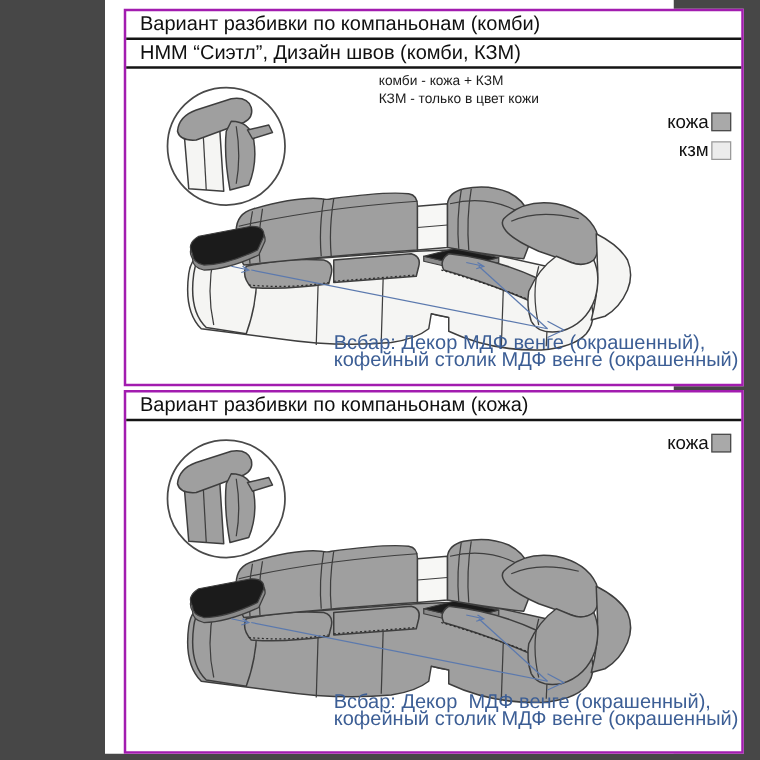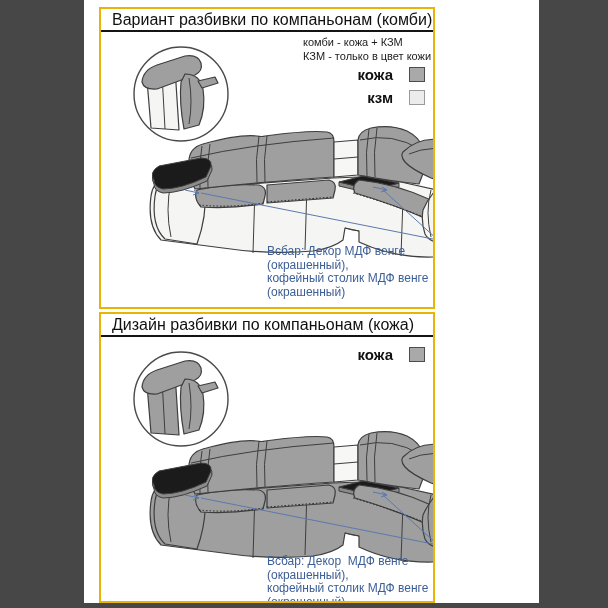--- a/index.html
+++ b/index.html
@@ -1,37 +1,37 @@
 <!DOCTYPE html>
 <html><head>
 <meta charset="utf-8">
 <style>
   html,body{margin:0;padding:0;background:#474747;}
   .stage{position:relative;width:608px;height:608px;background:#474747;overflow:hidden;
          font-family:"Liberation Sans",sans-serif;}
   .paper{position:absolute;left:84px;top:0;width:455px;height:603px;background:#ffffff;}
-  .panel{position:absolute;left:15px;width:336px;background:#fff;border:2px solid #eab308;
+  .panel{position:absolute;left:15px;width:496px;background:#fff;border:2px solid #a21caf;
          box-sizing:border-box;display:flex;flex-direction:column;justify-content:space-between;}
   .panel-combi{top:7px;height:302px;}
   .panel-leather{top:312px;height:291px;}
   .hrow{height:21px;min-height:21px;border-bottom:2px solid #141414;font-size:16px;line-height:21px;
         padding-left:11px;color:#101010;white-space:nowrap;overflow:hidden;}
   .pbody{position:relative;flex:1;overflow:hidden;}
   .notes{position:absolute;left:202px;top:3px;font-size:11px;line-height:14px;color:#1c1c1c;
          white-space:pre-wrap;z-index:3;}
   .legend{position:absolute;right:8px;z-index:3;}
   .panel-combi .legend{top:31px;}
   .panel-leather .legend{top:6px;}
-  .legend-row{display:flex;align-items:center;justify-content:flex-end;gap:16px;height:23px;
-              font-size:15px;color:#101010;font-weight:bold;}
+  .legend-row{display:flex;align-items:center;justify-content:flex-end;gap:2px;height:23px;
+              font-size:15px;color:#101010;}
   .swatch{width:16px;height:15px;border:1px solid #4c4c4c;box-sizing:border-box;}
   .scene{position:absolute;left:0;top:0;width:418px;height:100%;overflow:hidden;z-index:1;
          --leather:#9f9f9f;--shell:#f5f5f3;--table:#1b1b1b;}
   .scene svg{display:block;}
-  .annotation{position:absolute;font-size:12px;line-height:13.5px;color:#3c5e95;
+  .annotation{position:absolute;font-size:16px;line-height:13.5px;color:#3c5e95;
               white-space:pre-wrap;z-index:3;}
   .panel-combi .annotation{left:166px;top:213px;}
   .panel-leather .annotation{left:166px;top:218px;}
   
   .f-shell{fill:var(--shell);stroke:#3e3e3e;stroke-width:1.2;stroke-linejoin:round;}
   .f-leather{fill:var(--leather);stroke:#3e3e3e;stroke-width:1.2;stroke-linejoin:round;}
   .f-console{fill:#f7f7f5;stroke:#3e3e3e;stroke-width:1.1;stroke-linejoin:round;}
   .f-table{fill:var(--table);stroke:#3e3e3e;stroke-width:1;stroke-linejoin:round;}
   .f-rim{fill:#8b8b8b;stroke:#3e3e3e;stroke-width:1;stroke-linejoin:round;}
   .seam{fill:none;stroke:#3e3e3e;stroke-width:1;}
@@ -40,20 +40,21 @@
   .inset-ring{fill:#ffffff;stroke:#4a4a4a;stroke-width:1.4;}
 </style>
 </head>
 <body>
 
 <div class="stage">
   <div class="paper">
 
     <section class="panel panel-combi">
       <div class="hrow">Вариант разбивки по компаньонам (комби)</div>
+      <div class="hrow">НММ “Сиэтл”, Дизайн швов (комби, КЗМ)</div>
       <div class="pbody">
         <div class="notes">комби - кожа + КЗМ
 КЗМ - только в цвет кожи</div>
         <div class="legend">
           <div class="legend-row">
             <span>кожа</span>
             <span class="swatch" style="background-color: rgb(169, 169, 169); border-color: rgb(76, 76, 76);"></span>
           </div>
           <div class="legend-row">
             <span>кзм</span>
@@ -132,21 +133,21 @@
       <path class="blue" d="M 337,202 L 350,209 L 337,215"></path>
     </g>
   </svg>
 </div>
         <div class="annotation">Всбар: Декор МДФ венге (окрашенный),
 кофейный столик МДФ венге (окрашенный)</div>
       </div>
     </section>
 
     <section class="panel panel-leather">
-      <div class="hrow">Дизайн разбивки по компаньонам (кожа)</div>
+      <div class="hrow">Вариант разбивки по компаньонам (кожа)</div>
       <div class="pbody">
         <div class="legend">
           <div class="legend-row">
             <span>кожа</span>
             <span class="swatch" style="background-color: rgb(169, 169, 169); border-color: rgb(76, 76, 76);"></span>
           </div>
         </div>
         <div class="scene" style="--leather: #9f9f9f; --shell: #9f9f9f; --table: #1b1b1b;">
   <svg viewBox="0 0 418 256" width="418" height="256">
 

